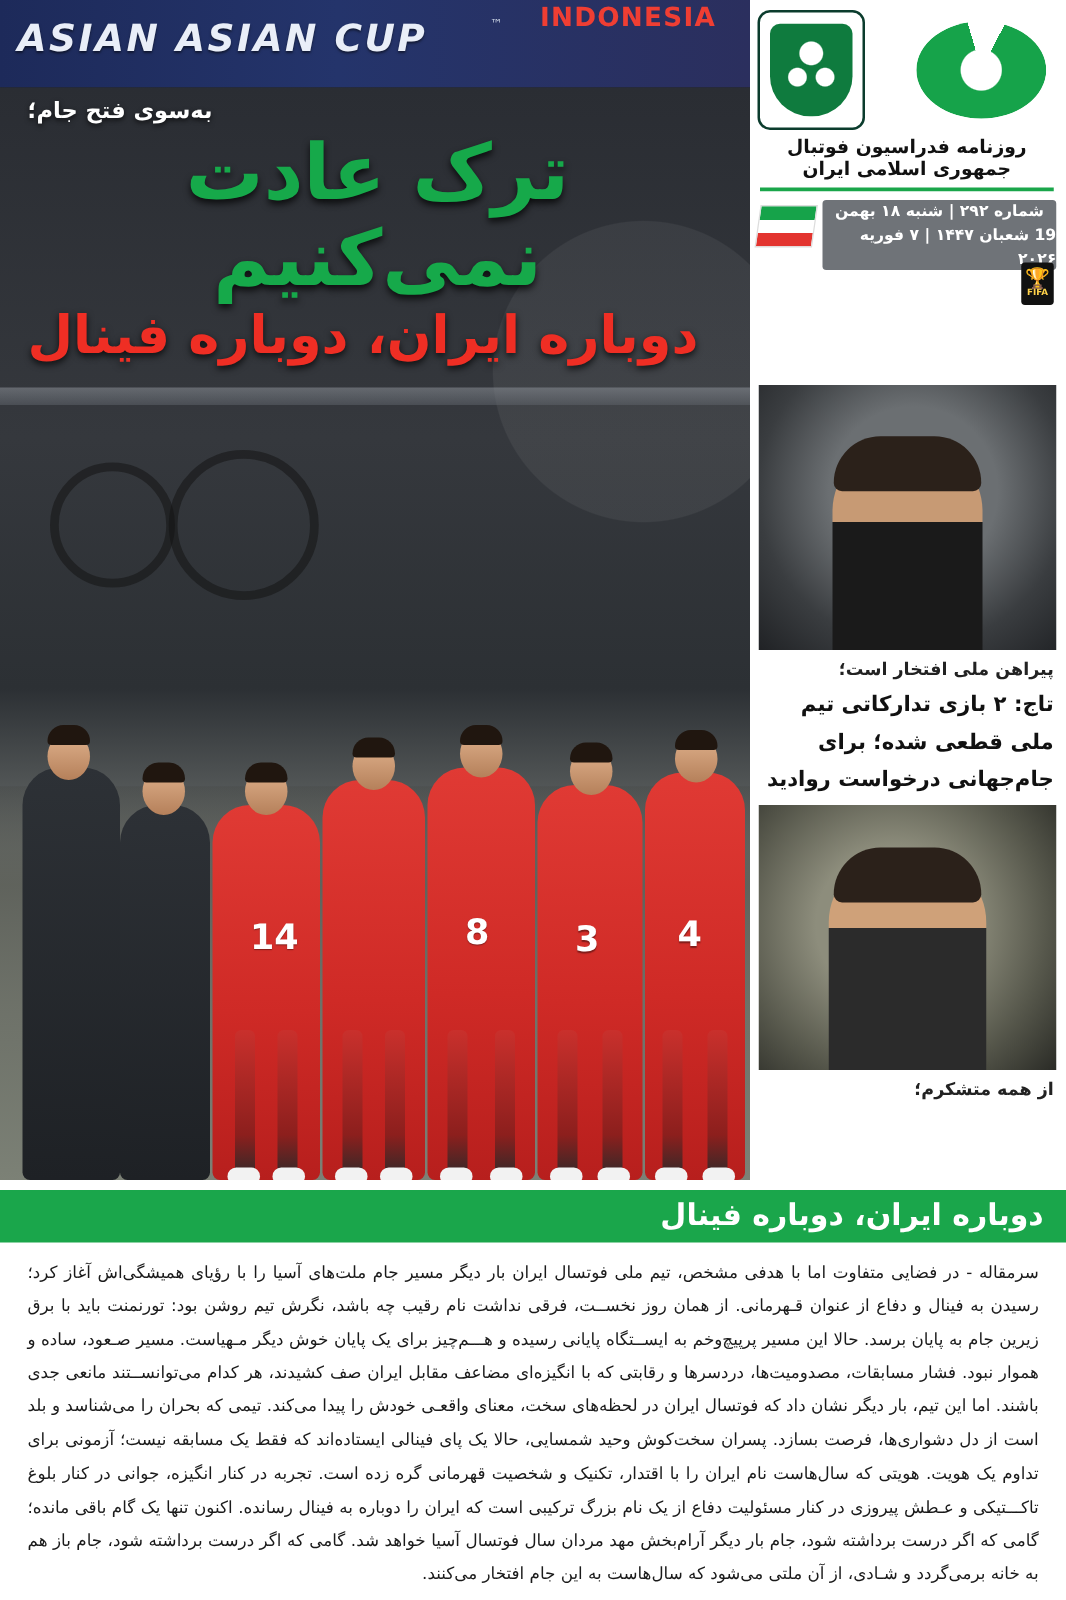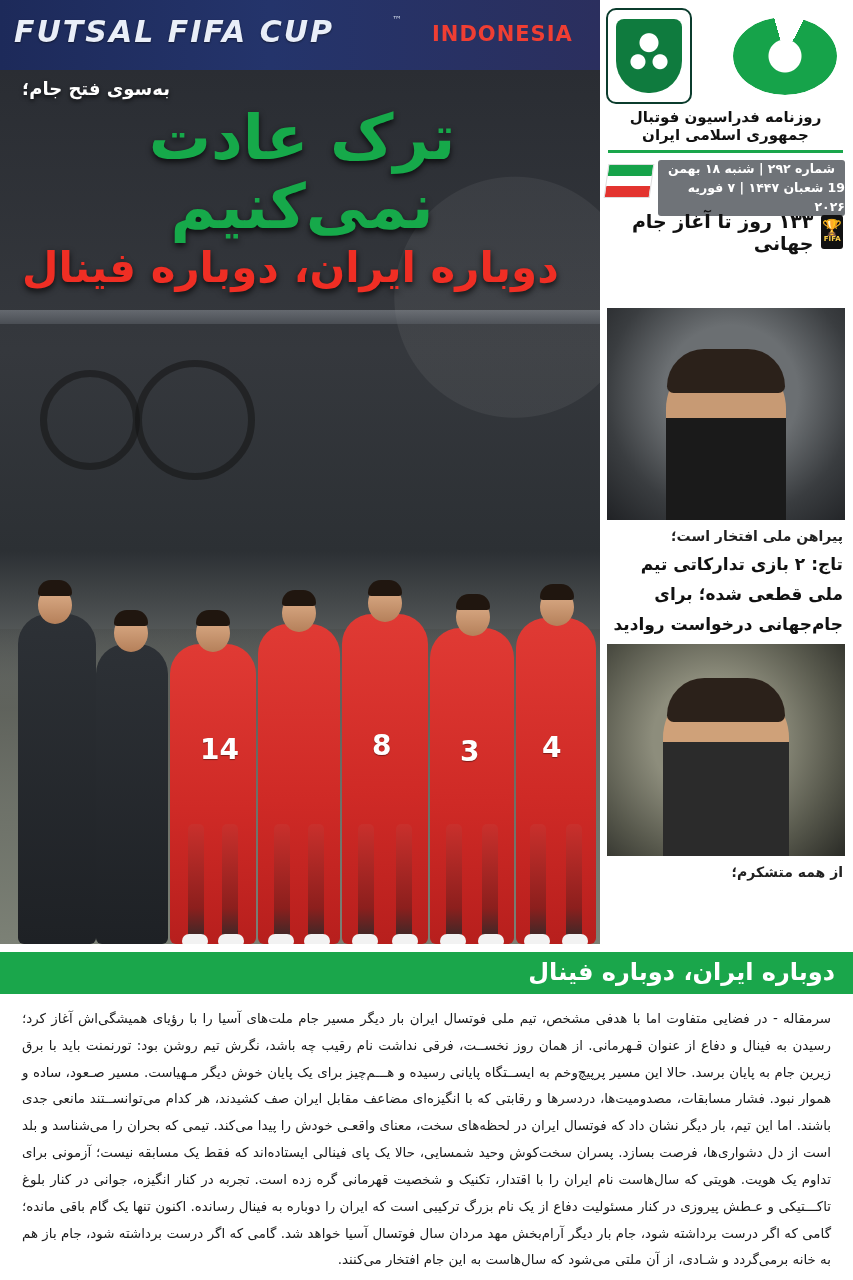--- a/index.html
+++ b/index.html
@@ -31,21 +31,21 @@
   .hero-top-banner .bannertext {
     position: absolute; left: 14px; top: 14px;
     font-family: "DejaVu Sans", sans-serif;
     font-weight: bold; font-style: italic;
     font-size: 30px; letter-spacing: 2px;
     color: #e9eef8;
     direction: ltr;
     text-shadow: 0 1px 2px rgba(0,0,0,.5);
   }
   .hero-top-banner .banner-sub {
-    position: absolute; left: 432px; top: 22px;
+    position: absolute; left: 432px; top: 2px;
     font-family: "DejaVu Sans", sans-serif;
     font-weight: bold; font-size: 21px; letter-spacing: 1px;
     color: #ef3e33; direction: ltr;
   }
   .hero-top-banner .tm {
     position: absolute; left: 392px; top: 14px;
     font-size: 10px; color: #cdd6e6; direction: ltr;
   }
 
   
@@ -247,21 +247,21 @@
   .sep-line { position: absolute; left: 0; top: 944px; width: 853px; height: 8px; background: #ffffff; }
 </style>
 </head>
 <body>
 
 <div class="page">
 
   <div class="hero">
 
     <div class="hero-top-banner">
-      <div class="bannertext">FUTSAL FIFA CUP</div>
+      <div class="bannertext">ASIAN ASIAN CUP</div>
       <div class="tm">™</div>
       <div class="banner-sub">INDONESIA</div>
     </div>
 
     <div class="hero-bg">
       <div class="rail"></div>
       <div class="circ c1"></div>
       <div class="circ c2"></div>
 
       <div class="crowd">
@@ -345,21 +345,20 @@
         <span>19 شعبان ۱۴۴۷ | ۷ فوریه ۲۰۲۶</span>
       </div>
       <div class="flag"></div>
     </div>
 
     <div class="countdown">
       <div class="fifa-badge">
         <span class="cup">🏆</span>
         <span>FIFA</span>
       </div>
-      <div class="txt">۱۳۳ روز تا آغاز جام جهانی</div>
     </div>
   </div>
 
   <div class="story story1">
     <div class="photo p1">
       <div class="portrait-head"></div>
     </div>
     <div class="lead">پیراهن ملی افتخار است؛</div>
     <div class="title">تاج: ۲ بازی تدارکاتی تیم ملی قطعی شده؛ برای جام‌جهانی درخواست رواديد خواهیم داد</div>
   </div>

